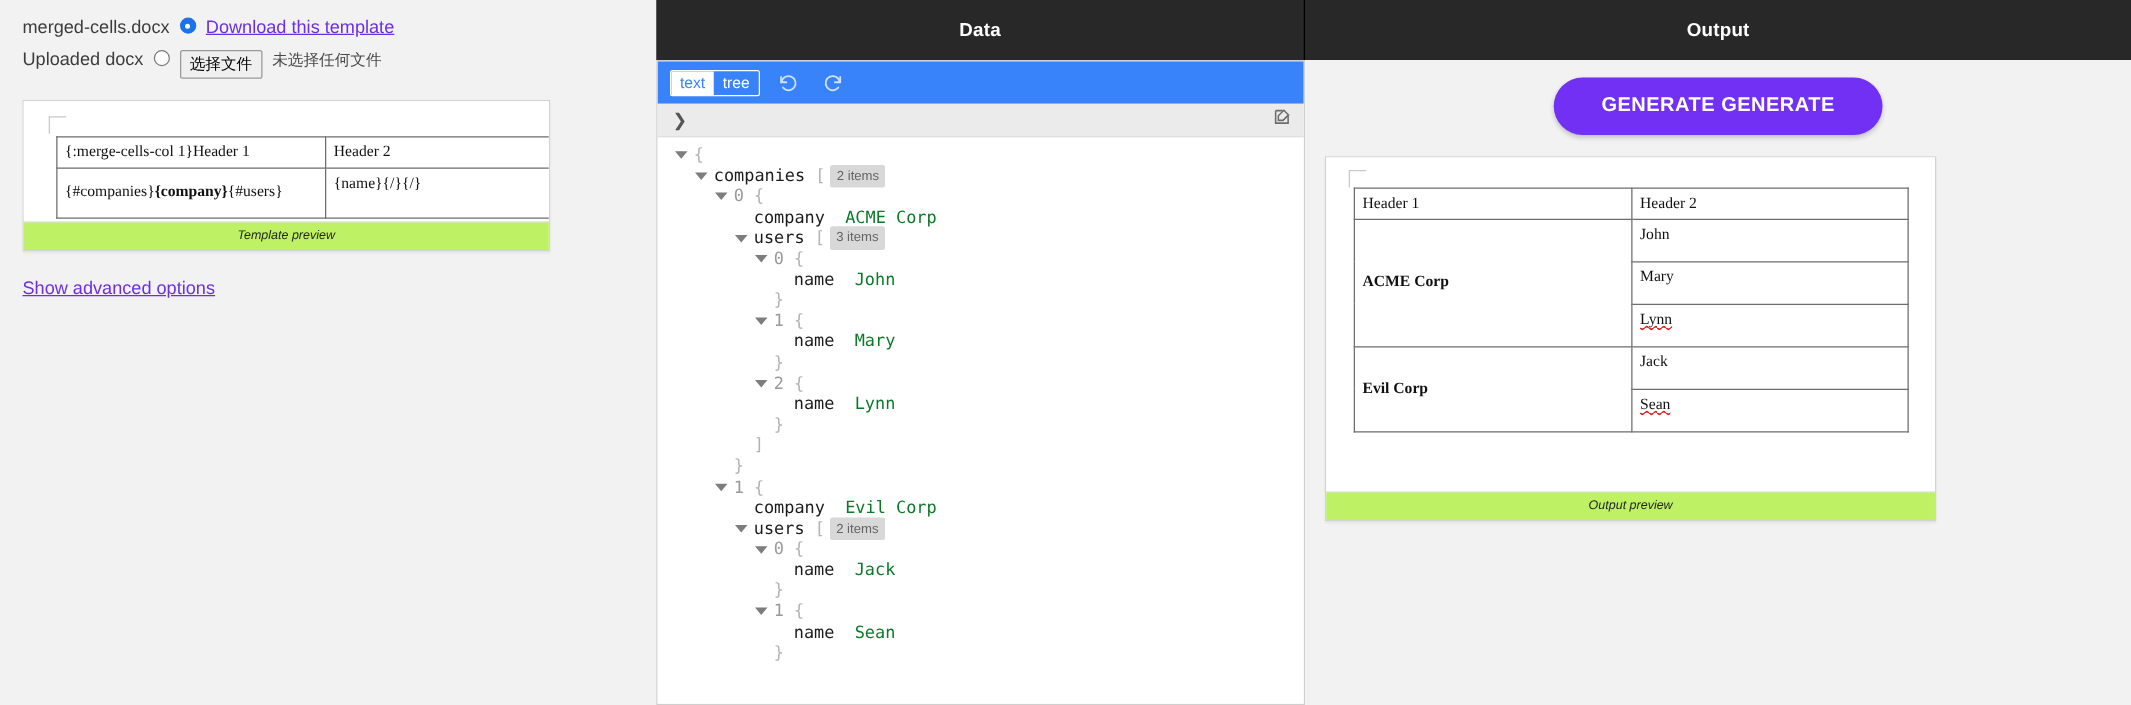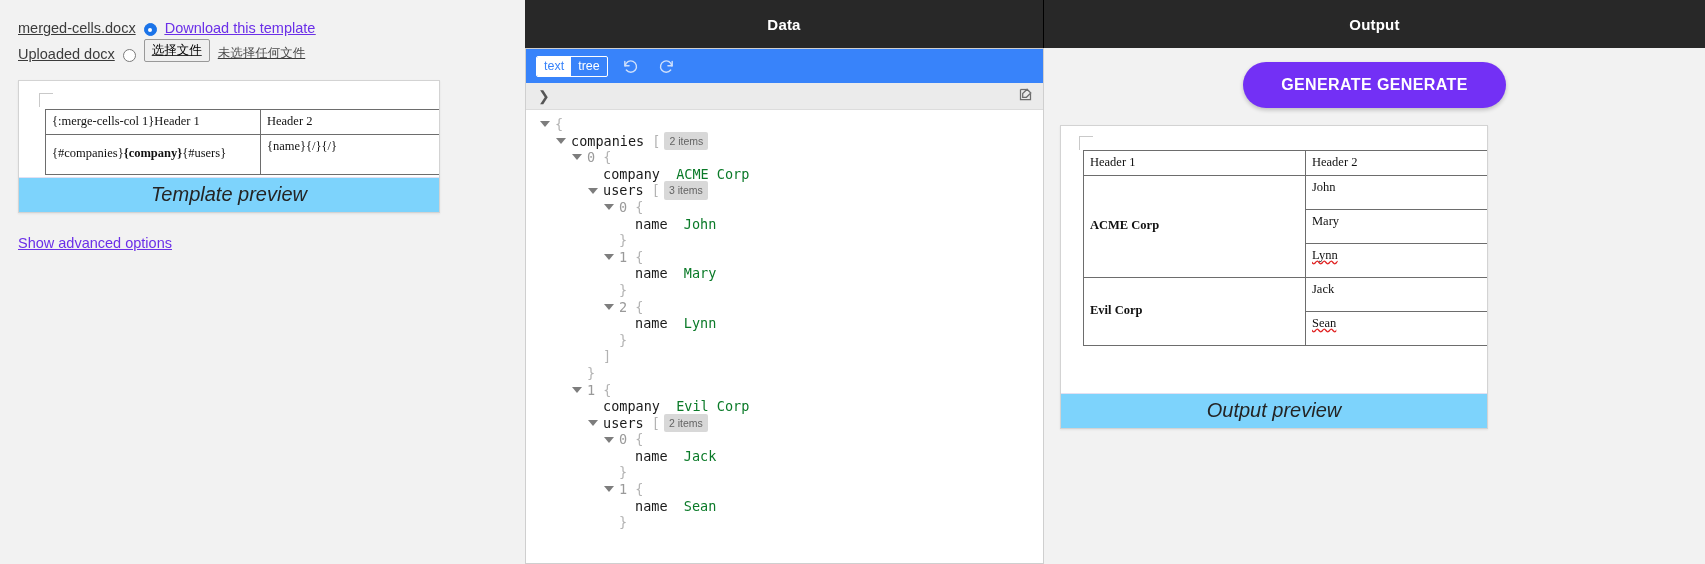--- a/index.html
+++ b/index.html
@@ -26,23 +26,23 @@
     display: flex; align-items: center; justify-content: center;
     font-size: 15px; font-weight: bold;
     letter-spacing: .2px;
     border-right: 1px solid #000;
   }
   .col-output .panel-head { border-right: none; }
 
   
   .tpl-body { padding: 14px 18px 0 18px; }
   .tpl-row {
-    display: flex; align-items: flex-end;
+    display: flex; align-items: flex-start;
     font-size: 14.5px; color: #3a3a3a;
-    height: 22px; margin-bottom: 4px; text-decoration: underline;
+    height: 22px; margin-bottom: 4px;
   }
   .tpl-row .lbl { color: #3c3c3c; }
   .radio {
     width: 13px; height: 13px; border-radius: 50%;
     border: 1px solid #7a7a7a; background: #fff;
     margin: 0 8px 0 8px; display: inline-block;
     position: relative; flex: none;
   }
   .radio.checked { background: #1a73e8; border-color: #1a73e8; }
   .radio.checked::after {
@@ -63,24 +63,24 @@
     background: #ffffff;
     box-shadow: 0 1px 2px rgba(0,0,0,.07);
     position: relative;
   }
   .doc-area {
     background: #ffffff;
     position: relative;
     overflow: hidden;
   }
   .preview-caption {
-    background: #7dd3fc;
+    background: #bef264;
     color: #242424;
     font-style: italic;
-    font-size: 20px;
+    font-size: 10px;
     text-align: center;
     padding: 5px 0 6px 0;
     border-top: 1px solid #e2e0f2;
   }
   
   .ruler-mark {
     position: absolute;
     border-left: 1px solid #c9c9c9;
     border-top: 1px solid #c9c9c9;
   }
@@ -312,21 +312,21 @@
 
   <div class="col col-output">
     <div class="panel-head">
       <span>Output</span>
     </div>
 
     <div class="gen-wrap">
       <button class="gen-btn">GENERATE GENERATE</button>
     </div>
 
-    <div class="preview-shell" style="margin:17px 16px 0 16px; width:428px; margin-left:16px;">
+    <div class="preview-shell" style="margin:17px 16px 0 16px; width:489px; margin-left:16px;">
       <div class="doc-area" style="height:267px; padding:12px 22px 0 22px;">
         <div class="ruler-mark" style="left:18px; top:10px; width:14px; height:14px;"></div>
         <table class="docx" id="output-table" style="width:443px; margin-top:12px;">
           <colgroup>
               <col style="width:222px">
               <col style="width:221px">
             </colgroup>
           <tbody id="output-tbody">
               <tr>
                 <td style="height: 20px;">Header 1</td>

